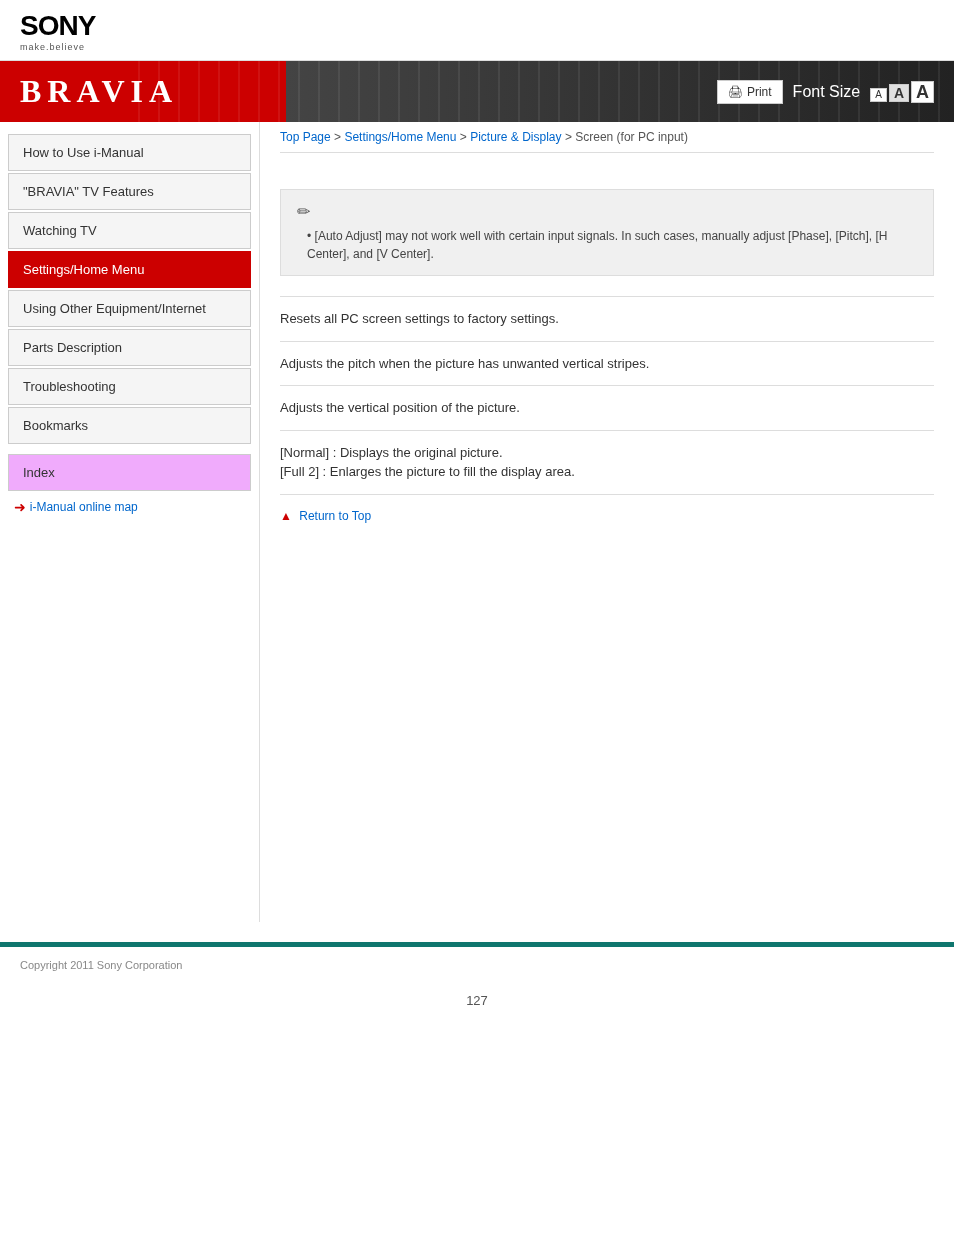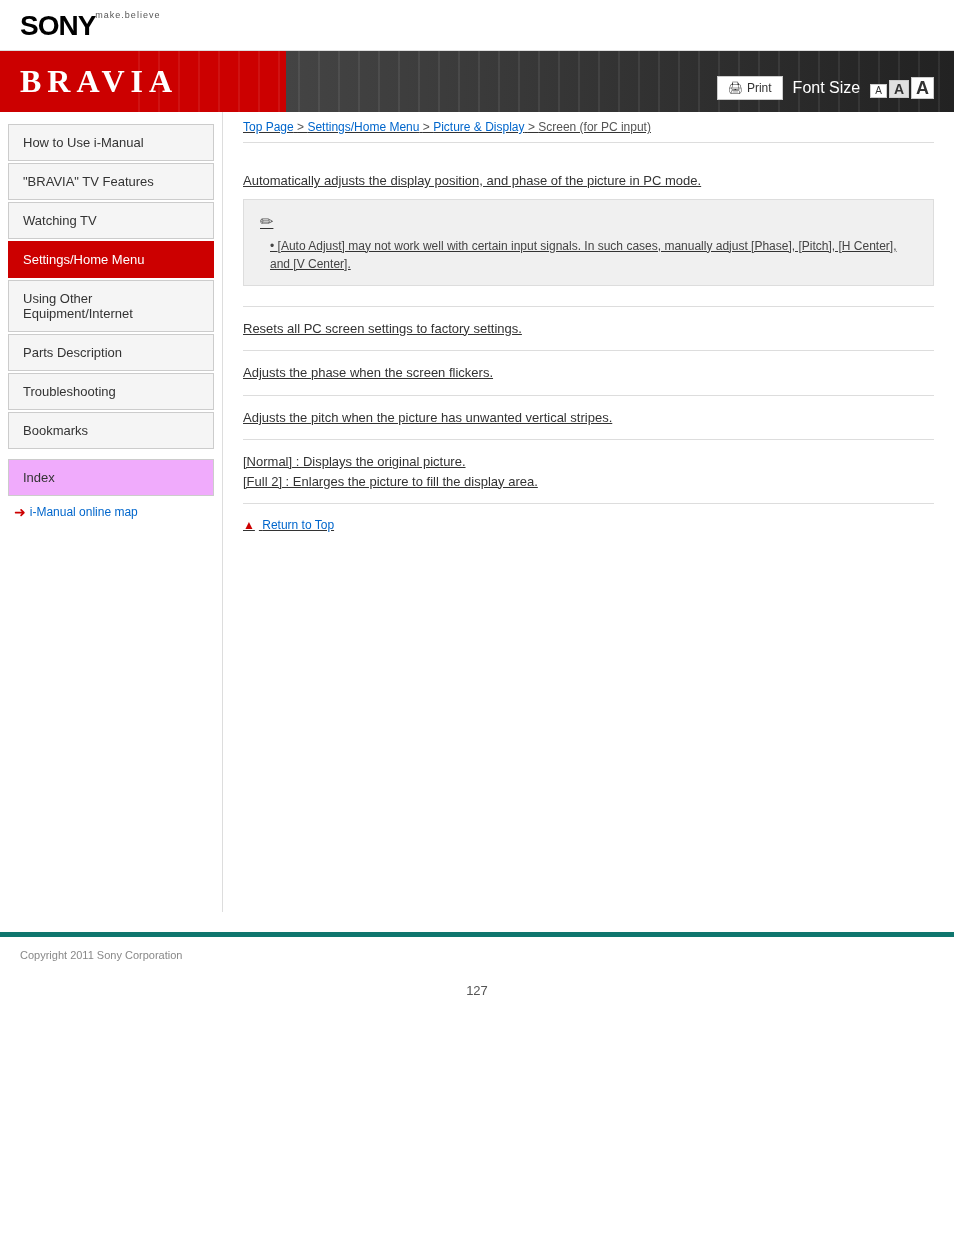--- a/index.html
+++ b/index.html
@@ -1,29 +1,29 @@
 <!DOCTYPE html>
 <html><head>
   <meta charset="utf-8">
   <style>
     * { margin: 0; padding: 0; box-sizing: border-box; }
     body { font-family: Arial, sans-serif; font-size: 14px; color: #333; background: #fff; width: 954px; }
 
     
     .top-bar { padding: 10px 20px 8px 20px; border-bottom: 1px solid #ddd; }
-    .sony-logo { display: flex; }
+    .sony-logo { display: flex; flex-direction: column; }
     .sony-text { font-size: 28px; font-weight: bold; color: #000; letter-spacing: -1px; }
     .sony-tagline { font-size: 9px; color: #555; letter-spacing: 1px; }
 
     
     .bravia-banner {
       background: linear-gradient(to right, #cc0000 0%, #cc0000 30%, #444 30%, #222 100%);
       padding: 12px 20px;
       display: flex;
-      align-items: flex-end;
+      align-items: center;
       justify-content: space-between;
       position: relative;
       overflow: hidden;
     }
     .bravia-banner::before {
       content: '';
       position: absolute;
       left: 120px;
       right: 0;
       top: 0;
@@ -76,21 +76,21 @@
     }
     .font-btn.sm { font-size: 10px; }
     .font-btn.md { font-size: 14px; font-weight: bold; background: #e0e0e0; }
     .font-btn.lg { font-size: 18px; font-weight: bold; }
 
     
     .main-layout { display: flex; min-height: 800px; }
 
     
     .sidebar {
-      width: 223px;
+      width: 260px;
       flex-shrink: 0;
       padding: 10px 0;
       border-right: 1px solid #ddd;
     }
     .sidebar-item {
       padding: 10px 14px;
       border: 1px solid #ccc;
       margin: 2px 8px;
       cursor: pointer;
       background: #f5f5f5;
@@ -113,21 +113,21 @@
       gap: 4px;
       margin: 8px 14px;
       color: #0066cc;
       font-size: 12px;
       cursor: pointer;
       text-decoration: none;
     }
     .arrow-icon { color: #cc0000; font-size: 14px; }
 
     
-    .content { flex: 1; padding: 0 20px 20px 20px; text-decoration: underline; }
+    .content { flex: 1; padding: 0 20px 20px 20px; }
 
     
     .breadcrumb {
       padding: 8px 0;
       font-size: 12px;
       color: #0066cc;
       border-bottom: 1px solid #ddd;
       margin-bottom: 16px;
     }
     .breadcrumb span { color: #555; }
@@ -230,42 +230,41 @@
       <a>Top Page</a>
       <span> &gt; </span>
       <a>Settings/Home Menu</a>
       <span> &gt; </span>
       <a>Picture &amp; Display</a>
       <span> &gt; </span>
       <span style="color:#555;">Screen (for PC input)</span>
     </div>
 
     <div class="section">
-      <p class="section-text">Automatically adjusts the display position, and phase of the picture in PC mode.</p>
       <div class="note-box">
         <div class="note-icon">✏</div>
         <ul class="note-content">
           <li>[Auto Adjust] may not work well with certain input signals. In such cases, manually adjust [Phase], [Pitch], [H Center], and [V Center].</li>
         </ul>
       </div>
     </div>
 
     <div class="section">
       <p class="section-text">Resets all PC screen settings to factory settings.</p>
     </div>
 
-    <div class="section">
-      <p class="section-text">Adjusts the phase when the screen flickers.</p>
-    </div>
 
     <div class="section">
       <p class="section-text">Adjusts the pitch when the picture has unwanted vertical stripes.</p>
     </div>
 
 
+    <div class="section">
+      <p class="section-text">Adjusts the vertical position of the picture.</p>
+    </div>
 
     <div class="section">
       <p class="section-text">[Normal] : Displays the original picture.</p>
       <p class="section-text">[Full 2] : Enlarges the picture to fill the display area.</p>
     </div>
 
     <div class="return-top">
       <a>
         <span class="triangle">▲</span>
         <span>Return to Top</span>

